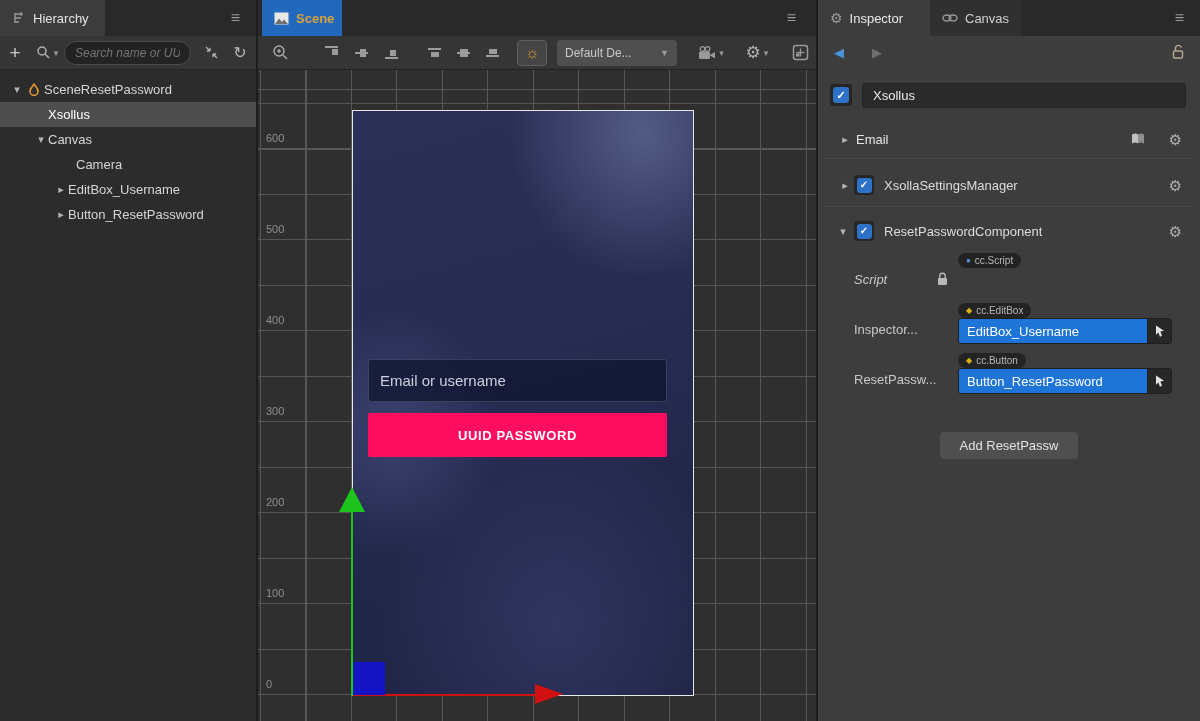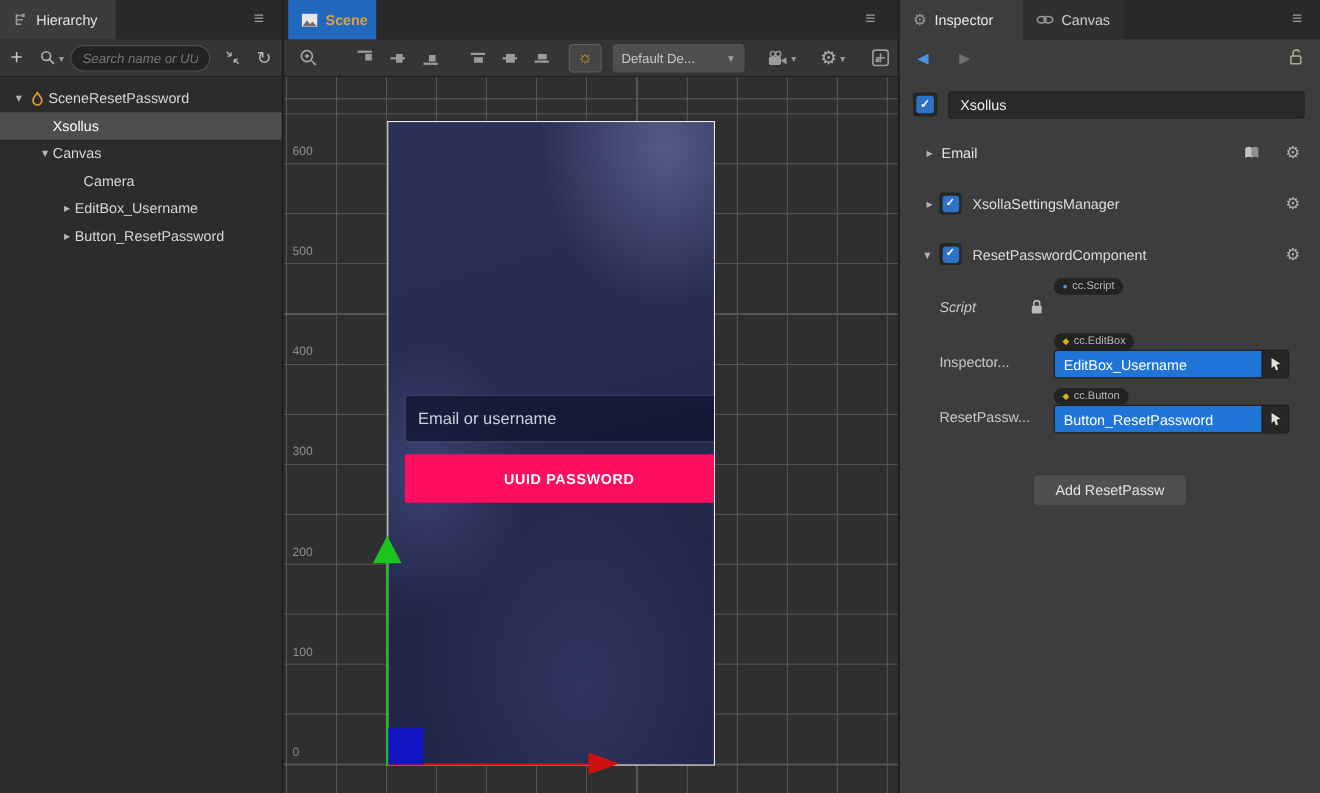--- a/index.html
+++ b/index.html
@@ -42,21 +42,21 @@
   .dd-arrow { color:#9a9a9a; font-size:9px; }
   .mini-caret { color:#9a9a9a; font-size:9px; margin-left:3px; }
 
   #viewport { position:absolute; left:0; right:0; top:70px; bottom:0; background:#2f2f2f;
     background-image:
       repeating-linear-gradient(to right, #565656 0 1px, transparent 1px 45.5px),
       repeating-linear-gradient(to bottom, #565656 0 1px, transparent 1px 45.5px);
     background-position: 2px 0, 0 33px; overflow:hidden; }
   .rlabel { position:absolute; left:8px; font-size:11px; color:#8f8f8f; }
 
-  #preview { position:absolute; left:94px; top:40px; width:298px; height:586px;
+  #preview { position:absolute; left:94px; top:40px; width:342px; height:586px;
     border:1px solid #e8e8e8;
     background:
       radial-gradient(60% 38% at 85% 4%, rgba(125,135,180,0.50), rgba(0,0,0,0) 65%),
       radial-gradient(45% 30% at 12% 55%, rgba(95,105,165,0.38), rgba(0,0,0,0) 70%),
       radial-gradient(70% 45% at 60% 88%, rgba(80,90,150,0.30), rgba(0,0,0,0) 75%),
       linear-gradient(165deg, #2b3058 0%, #272c52 40%, #22274a 70%, #202445 100%);
     overflow:hidden; }
   #pv-editbox { position:absolute; left:15px; top:248px; width:299px; height:43px;
     background:rgba(14,20,46,0.72); border:1px solid rgba(165,175,205,0.25); border-radius:3px;
     display:flex; align-items:center; padding:0 11px; color:#ccd0dc; font-size:15px; }

